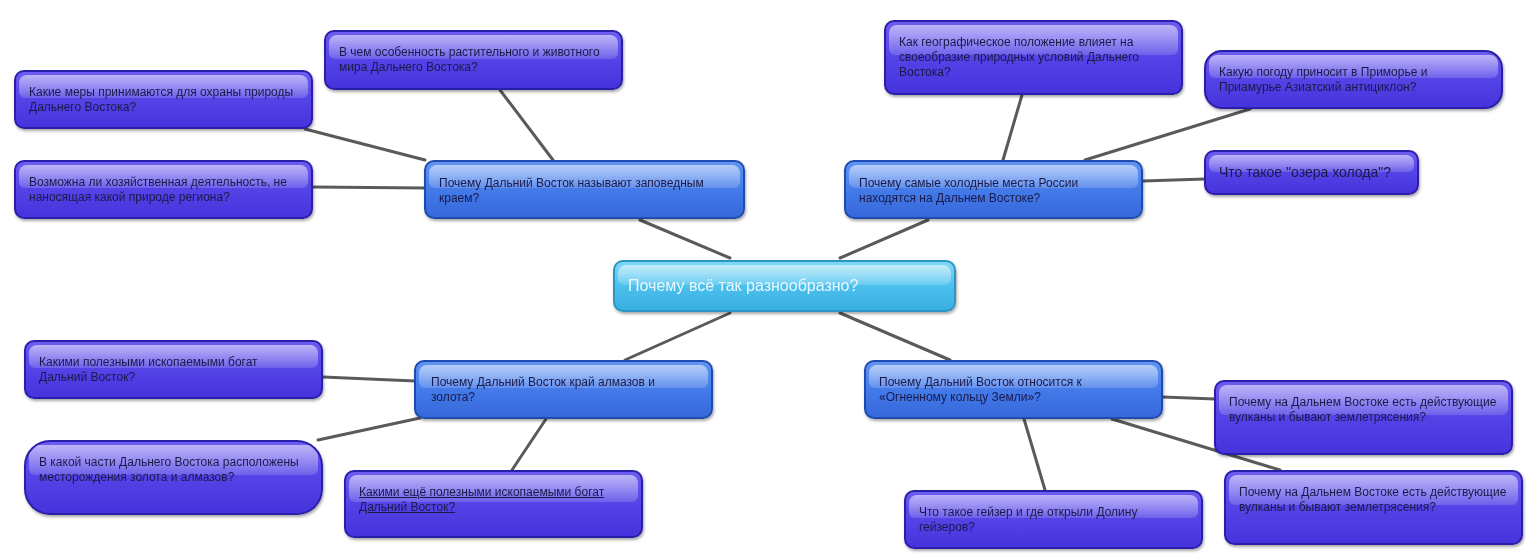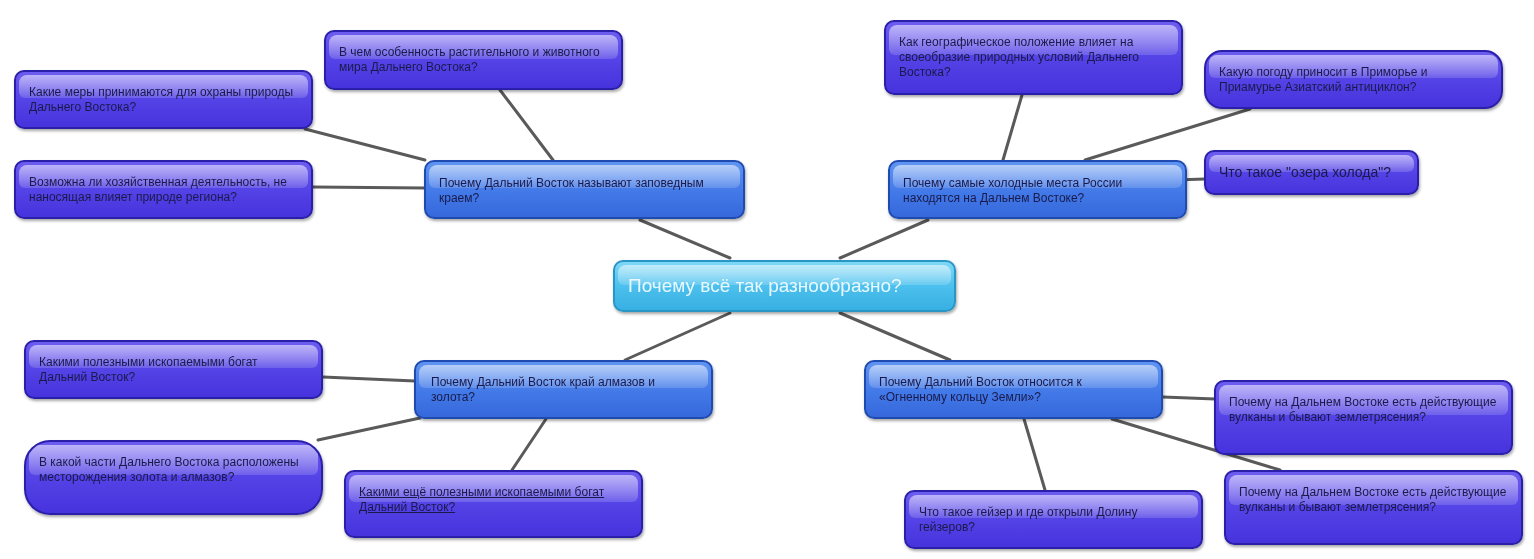--- a/index.html
+++ b/index.html
@@ -4,21 +4,21 @@
 <style>
   html,body{margin:0;padding:0;background:#ffffff;}
   body{width:1534px;height:559px;position:relative;overflow:hidden;font-family:"Liberation Sans",sans-serif;}
   #links{position:absolute;left:0;top:0;width:1534px;height:559px;}
   #links line{stroke:#5a5a5a;stroke-width:3;stroke-linecap:round;}
   .node{position:absolute;box-sizing:border-box;border-radius:10px;overflow:hidden;color:#1a1a4a;font-size:12px;line-height:15px;padding:13px 12px 0 13px;box-shadow:1px 2px 3px rgba(0,0,0,0.35);cursor:pointer;}
   .node::before{content:"";position:absolute;left:3px;right:3px;top:3px;height:42%;border-radius:8px 8px 6px 6px;background:linear-gradient(to bottom,rgba(255,255,255,0.55),rgba(255,255,255,0.15));}
   .node span{position:relative;}
   .q{background:linear-gradient(to bottom,#6d5cf0 0%,#5443e6 50%,#4733dd 100%);border:2px solid #2a1fa8;}
   .b{background:linear-gradient(to bottom,#5f94f2 0%,#4279e8 55%,#3668db 100%);border:2px solid #1f4bb0;}
-  .root{background:linear-gradient(to bottom,#7fd8f6 0%,#4cc0ee 50%,#38b0e2 100%);border:2px solid #2a96c6;color:#eaf9ff;font-size:19px;line-height:22px;padding:13px 12px 0 13px;}
+  .root{background:linear-gradient(to bottom,#7fd8f6 0%,#4cc0ee 50%,#38b0e2 100%);border:2px solid #2a96c6;color:#eaf9ff;font-size:16px;line-height:22px;padding:13px 12px 0 13px;}
   .big{font-size:14px;}
 </style>
 </head>
 <body>
 
 <svg id="links">
   <line x1="730" y1="258" x2="640" y2="220"></line>
   <line x1="840" y1="258" x2="928" y2="220"></line>
   <line x1="730" y1="313" x2="625" y2="360"></line>
   <line x1="840" y1="313" x2="950" y2="360"></line>
@@ -43,24 +43,24 @@
 <div class="node b" style="left:424px;top:160px;width:321px;height:59px;padding-top:14px;">
   <span>Почему Дальний Восток называют заповедным краем?</span>
 </div>
 <div class="node q" style="left:324px;top:30px;width:299px;height:60px;">
   <span>В чем особенность растительного и животного мира Дальнего Востока?</span>
 </div>
 <div class="node q" style="left:14px;top:70px;width:299px;height:59px;">
   <span>Какие меры принимаются для охраны природы Дальнего Востока?</span>
 </div>
 <div class="node q" style="left:14px;top:160px;width:299px;height:59px;">
-  <span>Возможна ли хозяйственная деятельность, не наносящая влияет природе региона?</span>
+  <span>Возможна ли хозяйственная деятельность, не наносящая какой природе региона?</span>
 </div>
 
-<div class="node b" style="left:844px;top:160px;width:299px;height:59px;padding-top:14px;margin-left:44px;">
+<div class="node b" style="left:844px;top:160px;width:299px;height:59px;padding-top:14px;">
   <span>Почему самые холодные места России находятся на Дальнем Востоке?</span>
 </div>
 <div class="node q" style="left:884px;top:20px;width:299px;height:75px;">
   <span>Как географическое положение влияет на своеобразие природных условий Дальнего Востока?</span>
 </div>
 <div class="node q" style="left:1204px;top:50px;width:299px;height:59px;border-radius:18px;">
   <span>Какую погоду приносит в Приморье и Приамурье Азиатский антициклон?</span>
 </div>
 <div class="node q big" style="left:1204px;top:150px;width:215px;height:45px;">
   <span>Что такое "озера холода"?</span>

